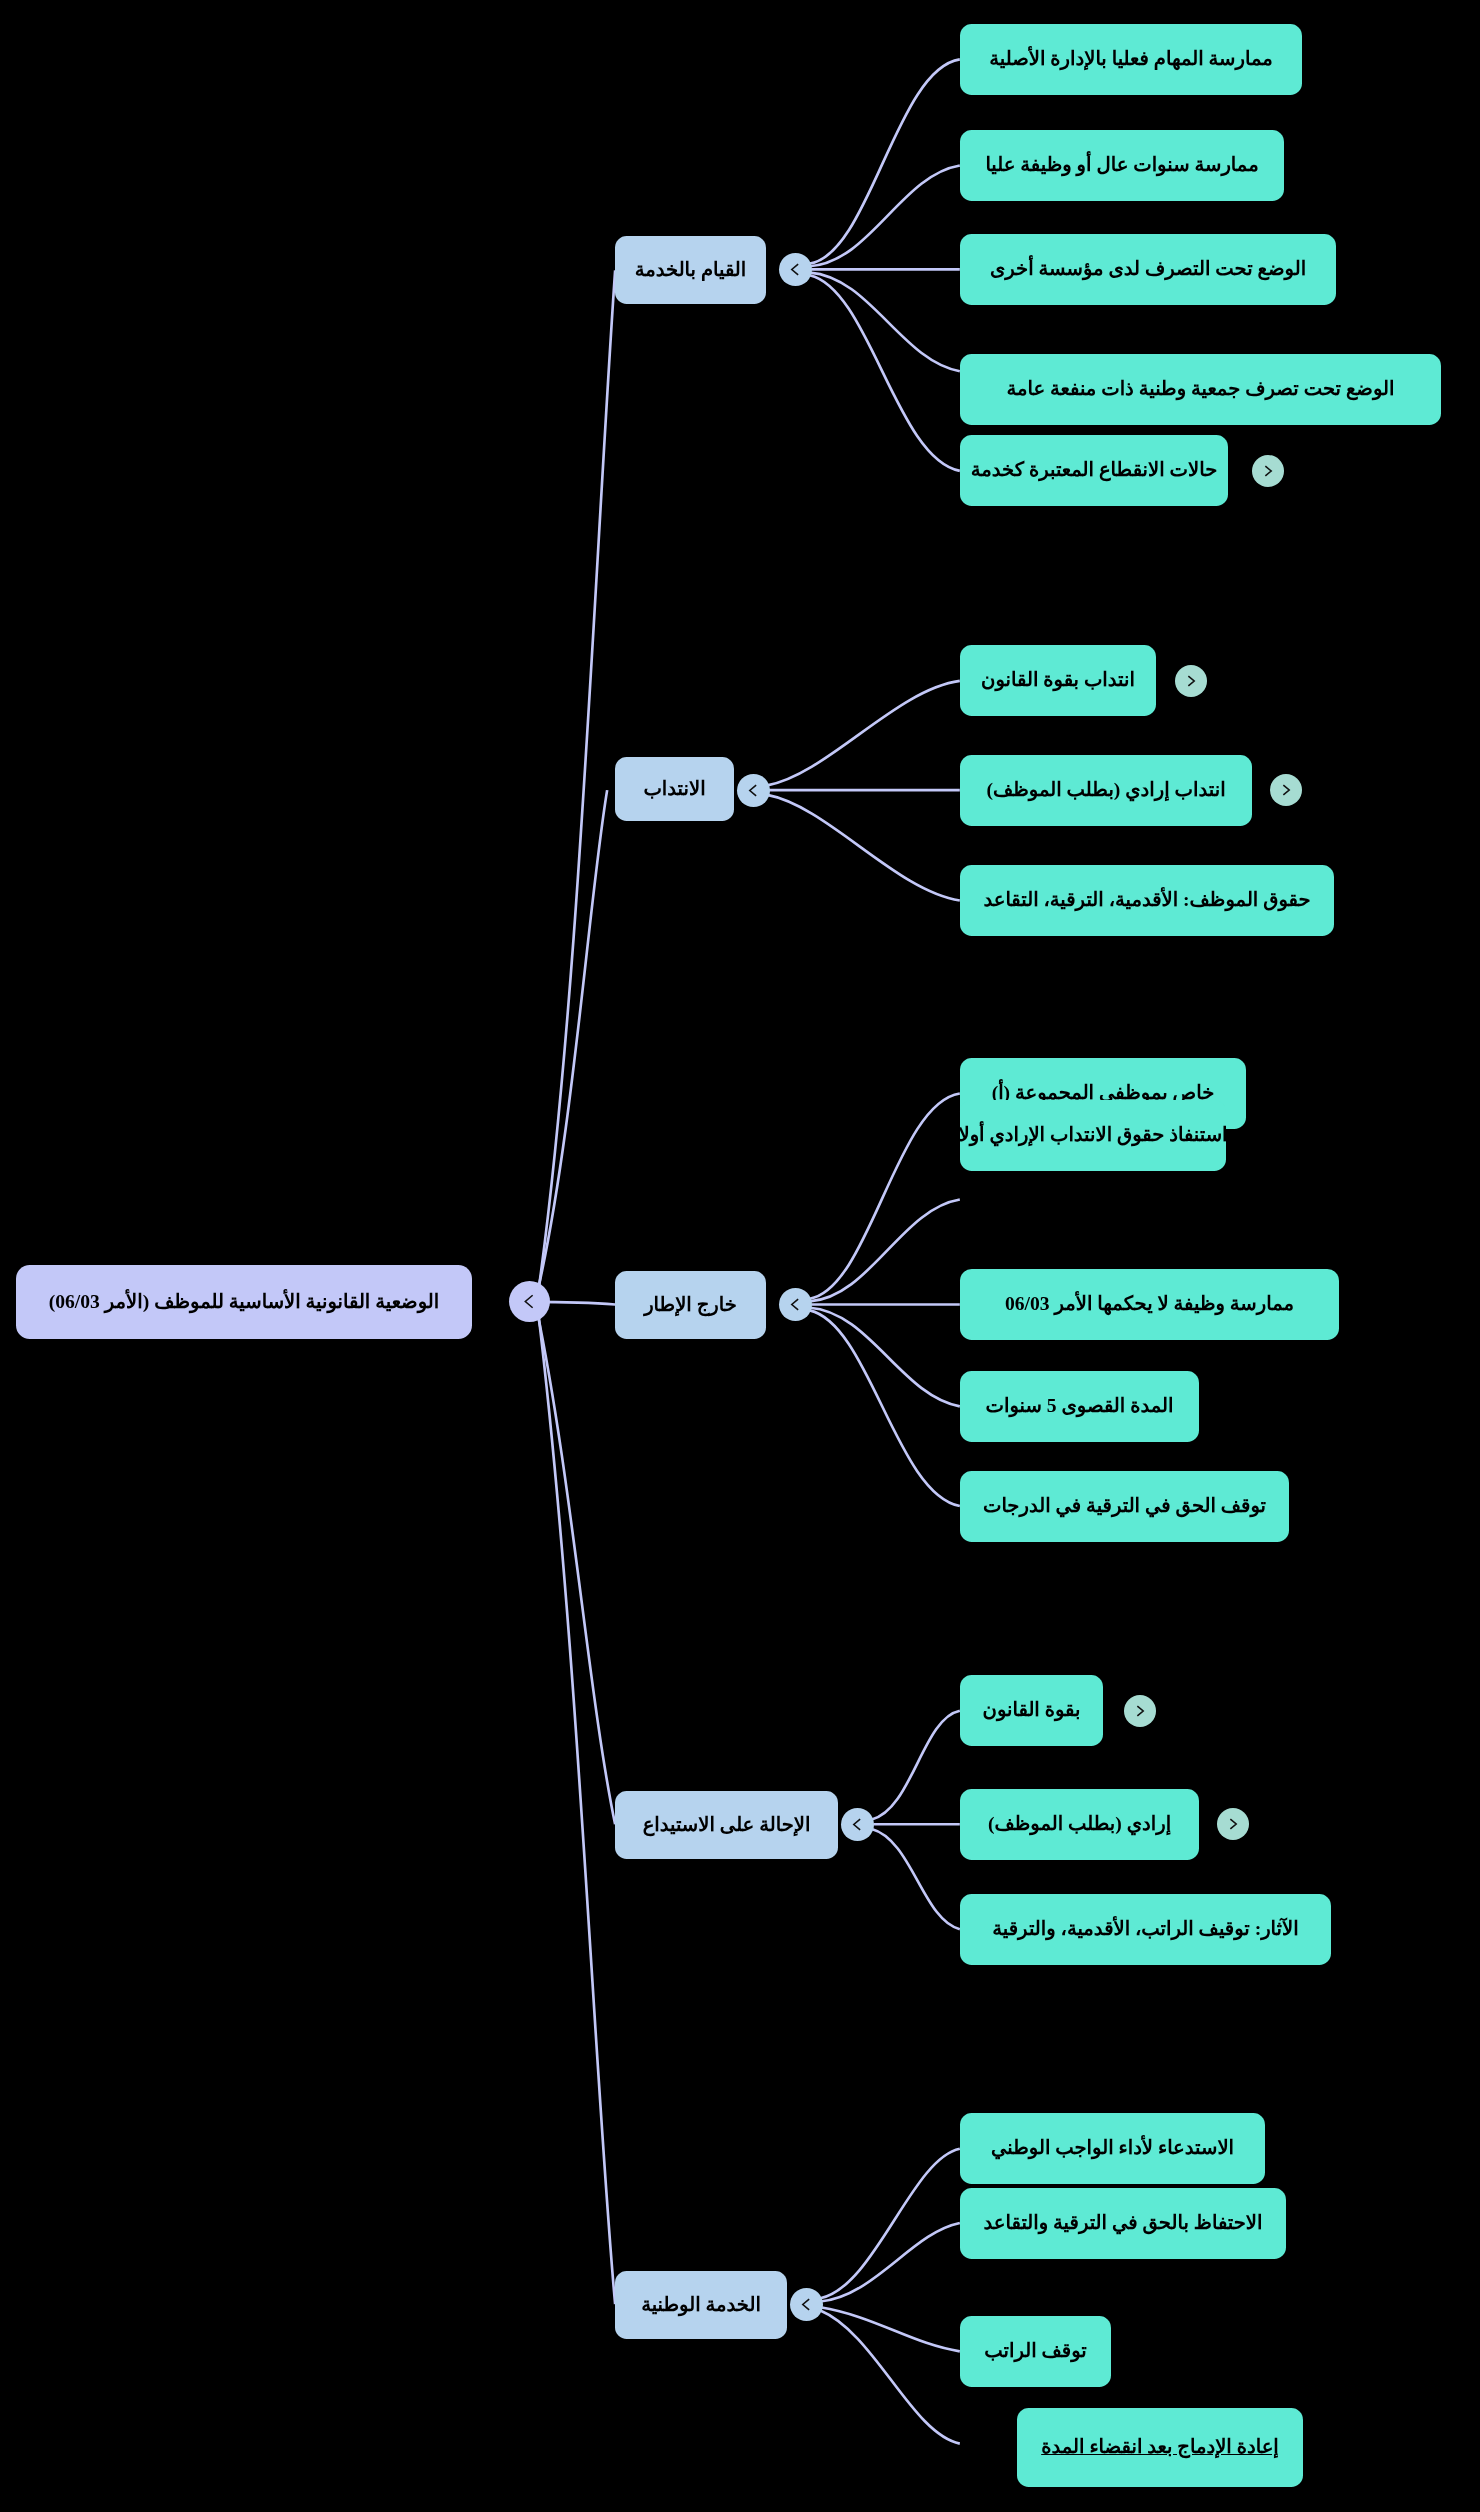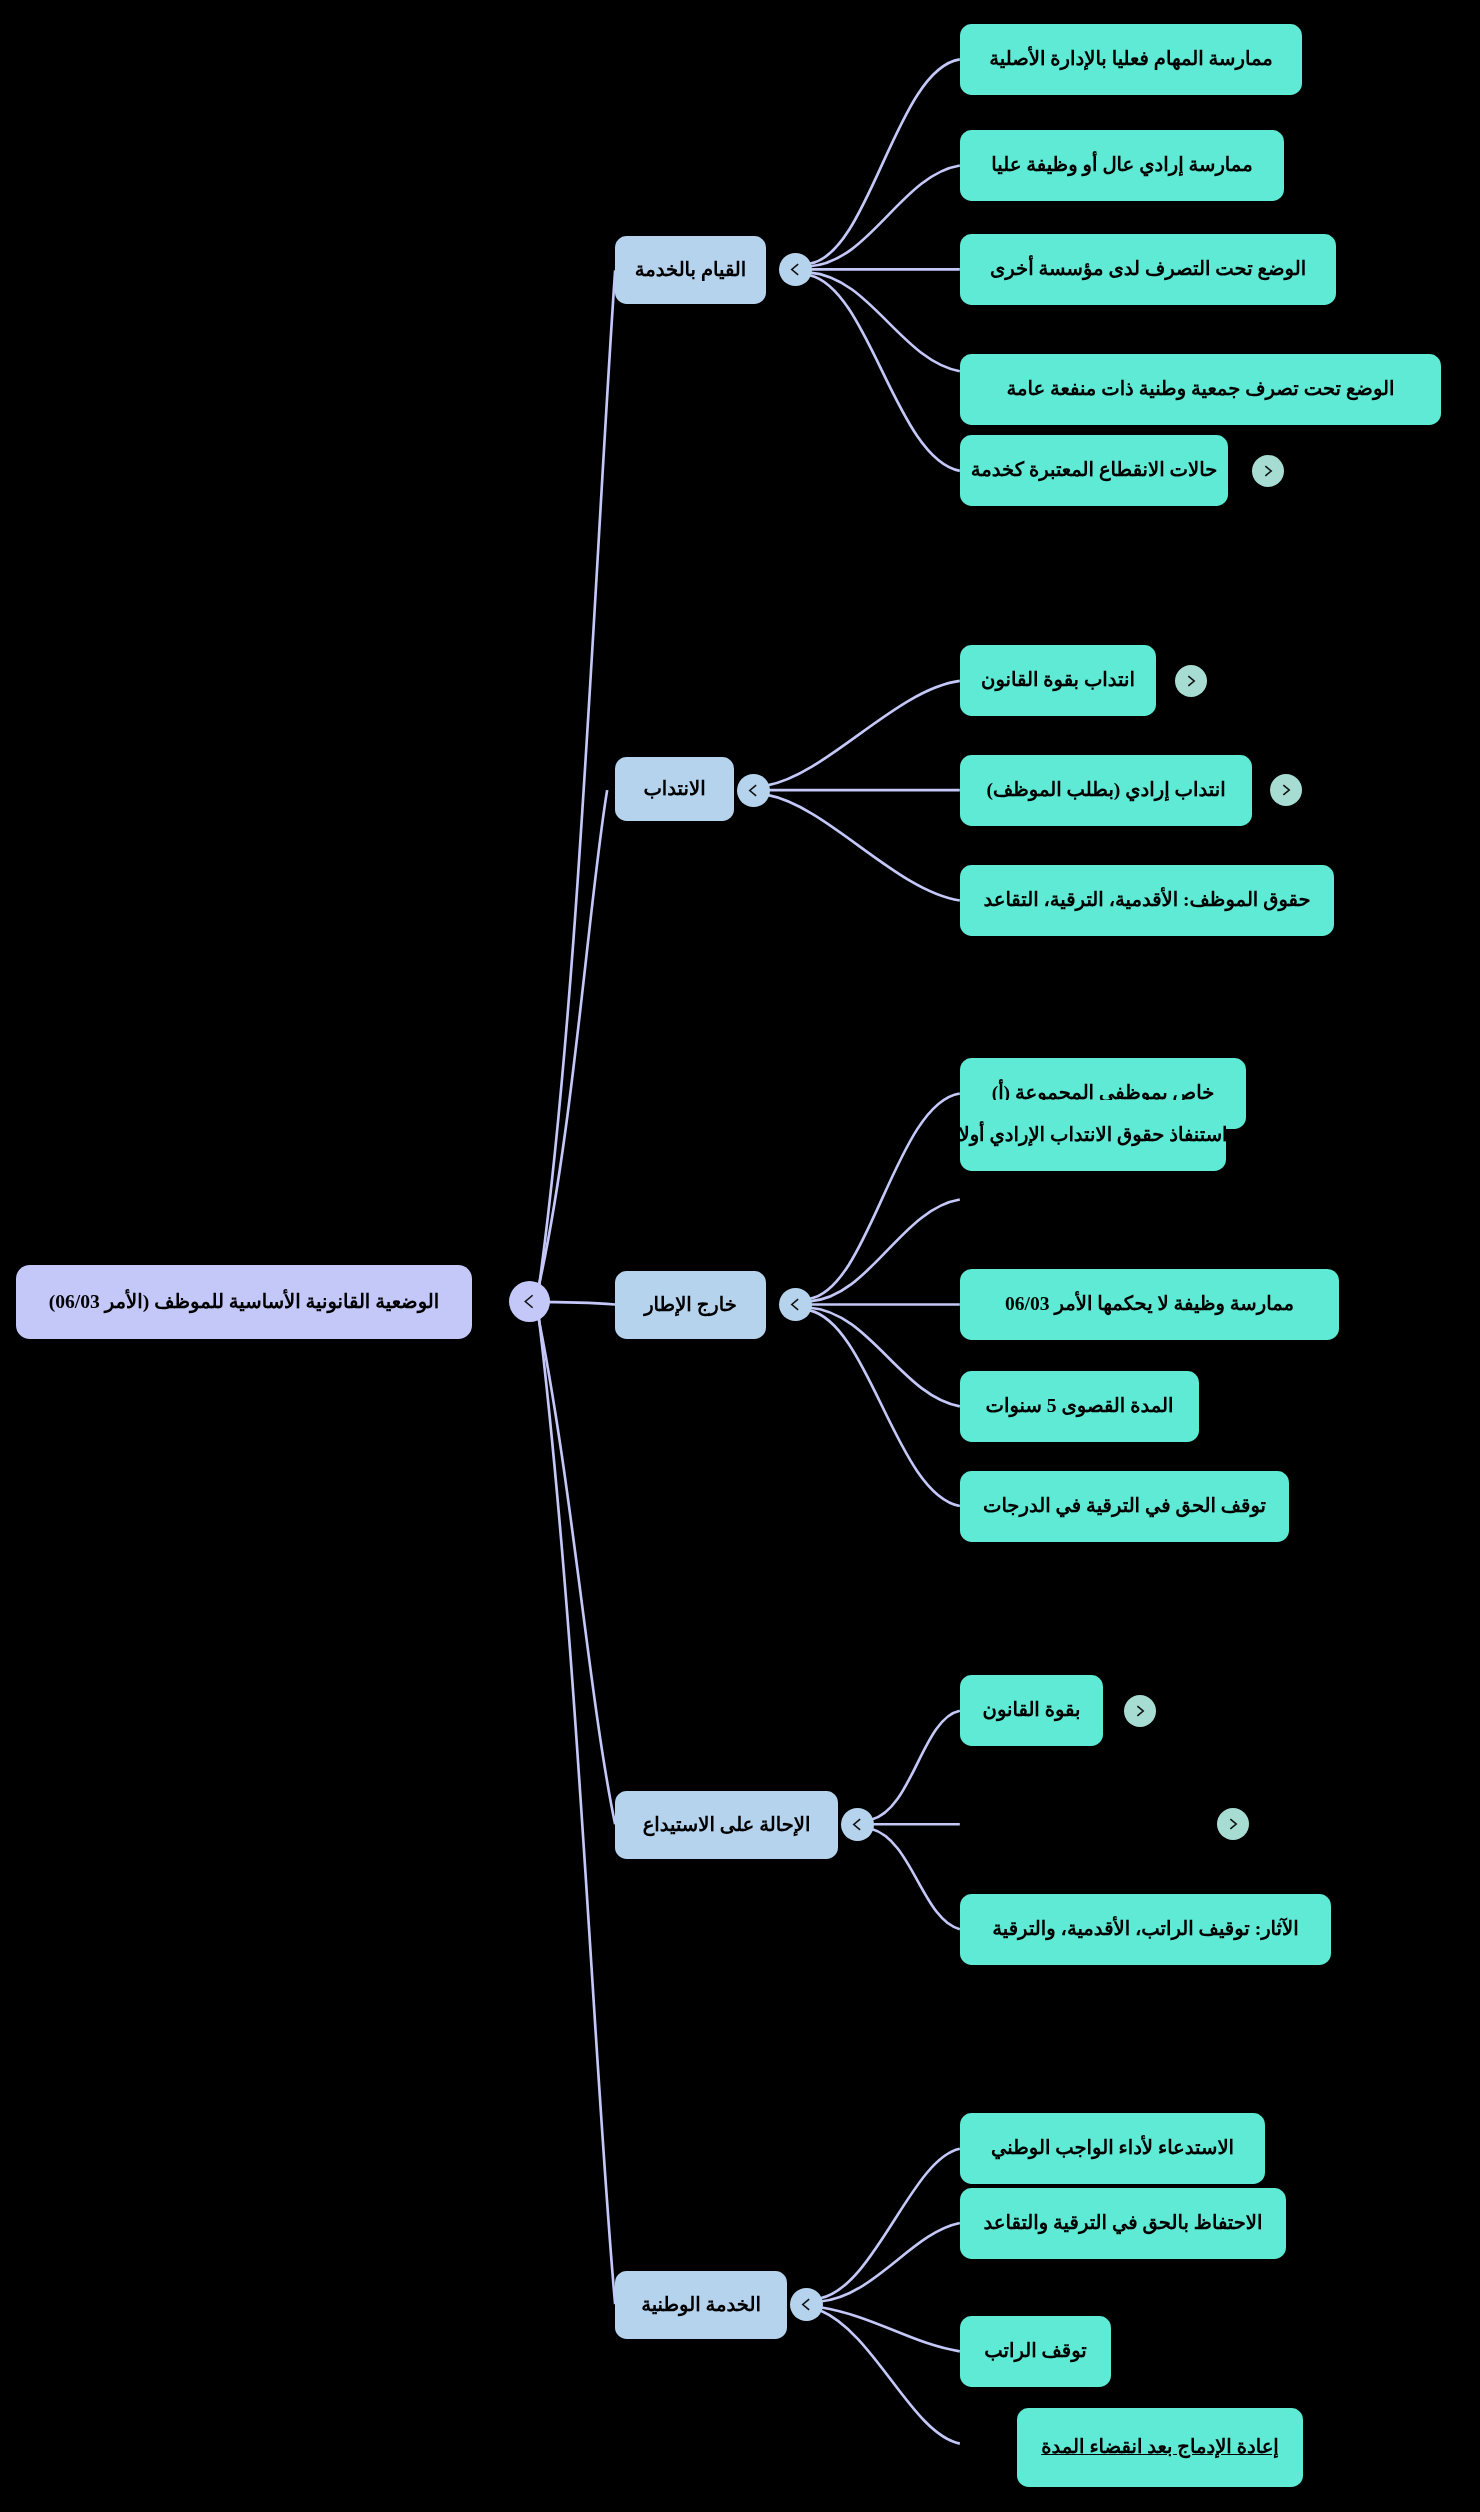--- a/index.html
+++ b/index.html
@@ -117,21 +117,21 @@
   <div class="marker blue2" style="left:779px; top:253px; width:33px; height:33px;">
     <svg width="19" height="19" viewBox="0 0 36 36">
       <polyline points="23,8 11,18 23,28" fill="none" stroke="#111" stroke-width="3"></polyline>
     </svg>
   </div>
 
   <div class="node leaf" style="left:960px; top:24px; width:342px; height:71px;">
     <span>ممارسة المهام فعليا بالإدارة الأصلية</span>
   </div>
   <div class="node leaf" style="left:960px; top:130px; width:324px; height:71px;">
-    <span>ممارسة إرادي عال أو وظيفة عليا</span>
+    <span>ممارسة سنوات عال أو وظيفة عليا</span>
   </div>
   <div class="node leaf" style="left:960px; top:234px; width:376px; height:71px;">
     <span>الوضع تحت التصرف لدى مؤسسة أخرى</span>
   </div>
   <div class="node leaf" style="left:960px; top:354px; width:481px; height:71px;">
     <span>الوضع تحت تصرف جمعية وطنية ذات منفعة عامة</span>
   </div>
   <div class="node leaf" style="left:960px; top:435px; width:268px; height:71px;">
     <span>حالات الانقطاع المعتبرة كخدمة</span>
   </div>
@@ -208,20 +208,23 @@
 
   <div class="node leaf" style="left:960px; top:1675px; width:143px; height:71px;">
     <span>بقوة القانون</span>
   </div>
   <div class="marker green" style="left:1124px; top:1695px; width:32px; height:32px;">
     <svg width="18" height="18" viewBox="0 0 34 34">
       <polyline points="12,8 23,17 12,26" fill="none" stroke="#111" stroke-width="3"></polyline>
     </svg>
   </div>
 
+  <div class="node leaf" style="left:960px; top:1789px; width:239px; height:71px;">
+    <span>إرادي (بطلب الموظف)</span>
+  </div>
   <div class="marker green" style="left:1217px; top:1808px; width:32px; height:32px;">
     <svg width="18" height="18" viewBox="0 0 34 34">
       <polyline points="12,8 23,17 12,26" fill="none" stroke="#111" stroke-width="3"></polyline>
     </svg>
   </div>
 
   <div class="node leaf" style="left:960px; top:1894px; width:371px; height:71px;">
     <span>الآثار: توقيف الراتب، الأقدمية، والترقية</span>
   </div>
 

